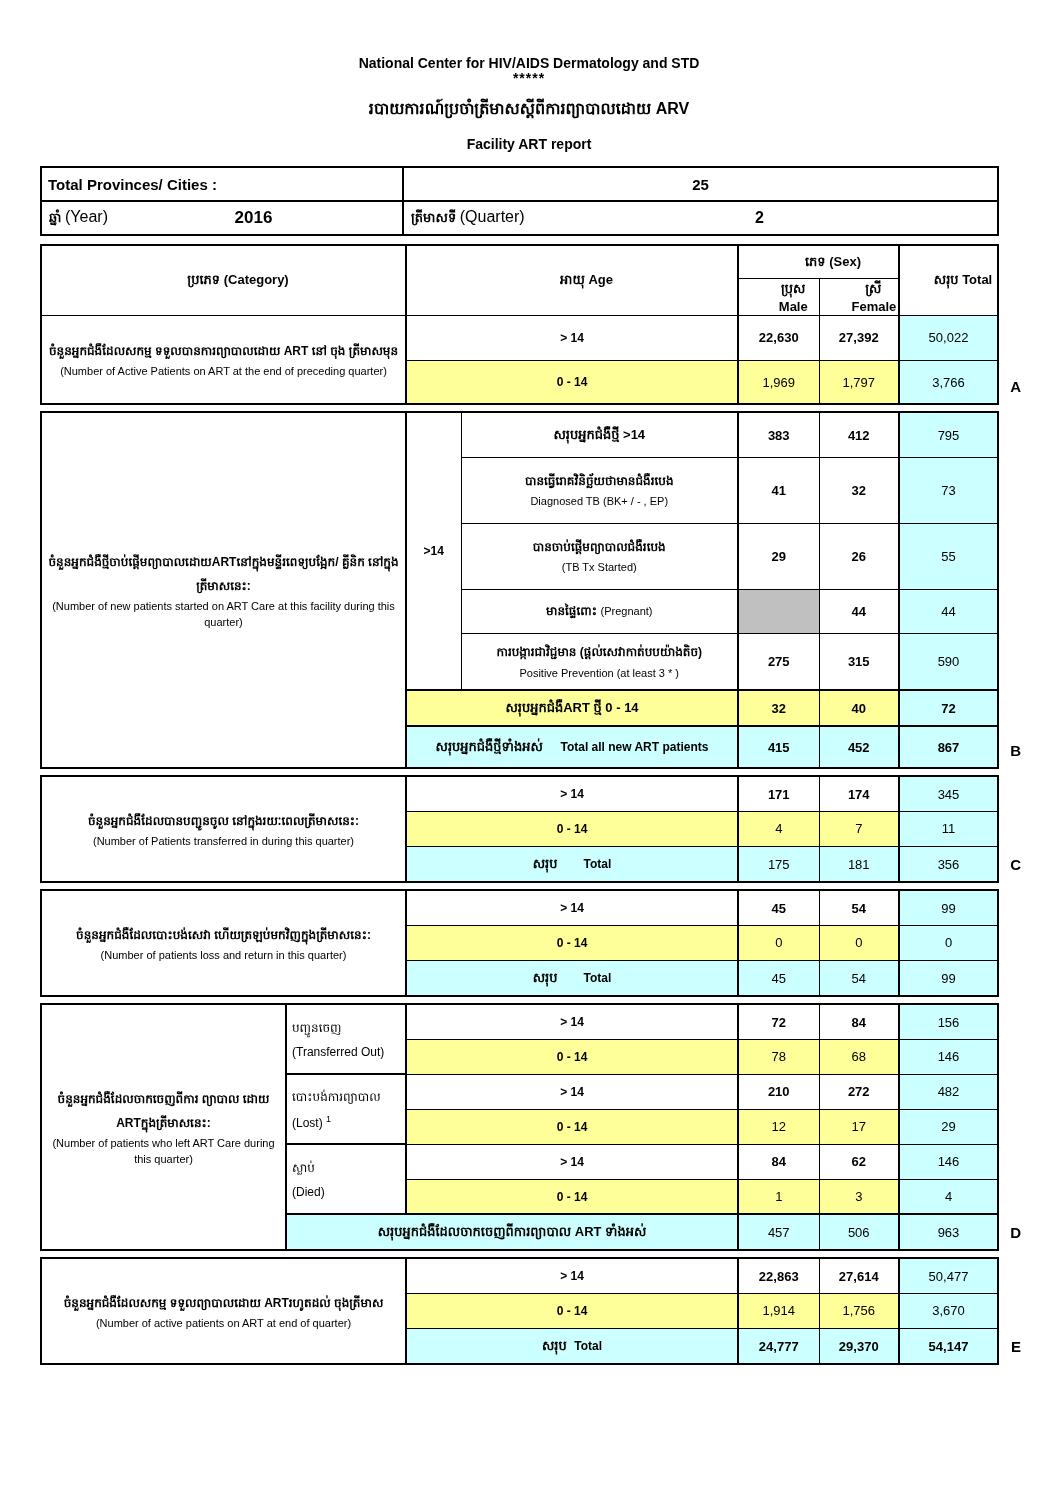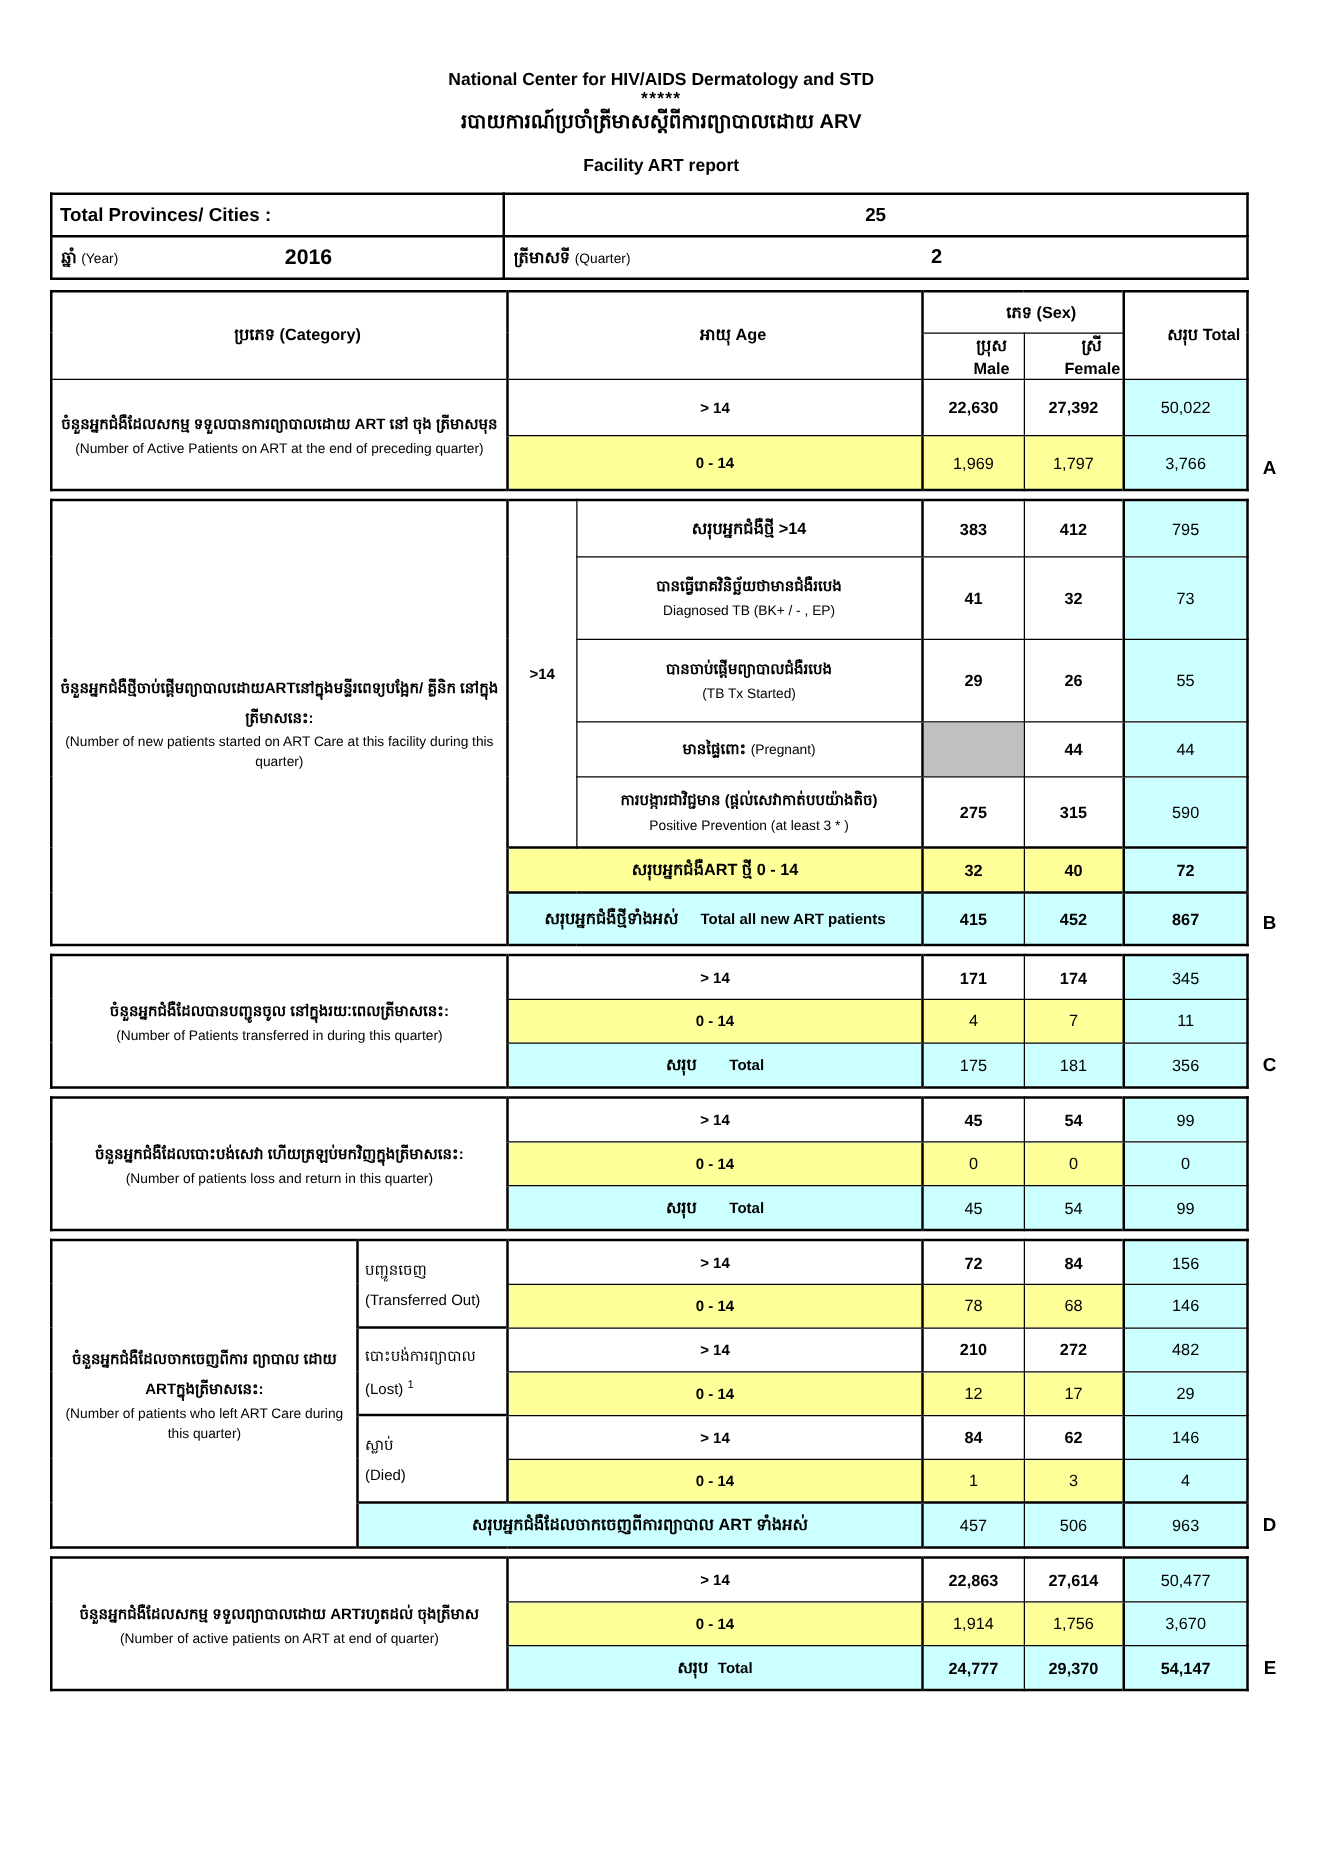--- a/index.html
+++ b/index.html
@@ -5,38 +5,38 @@
   * { margin:0; padding:0; box-sizing:border-box; }
   html,body { background:#ffffff; }
   body { font-family:"Liberation Sans", sans-serif; color:#000; }
   .page { width:1058px; height:1497px; position:relative; background:#fff; overflow:hidden; }
 
   
   .doc-header { text-align:center; padding-top:50px; }
   .doc-header .t-km  { font-size:18px; font-weight:bold; line-height:1.3; }
   .doc-header .t-en  { font-size:14px; font-weight:bold; margin-top:5px; }
   .doc-header .stars { font-size:14px; font-weight:bold; letter-spacing:1px; line-height:1.1; }
-  .doc-header .s-km  { font-size:16px; font-weight:bold; }
+  .doc-header .s-km  { font-size:16px; font-weight:bold; margin-top:12px; }
   .doc-header .s-en  { font-size:14px; font-weight:bold; margin-top:14px; }
 
   .content { margin:14px 0 0 40px; width:957px; }
 
   table { border-collapse:collapse; table-layout:fixed; width:957px; background:#fff; }
   td { border:1px solid #000; text-align:center; vertical-align:middle; font-size:13px; padding:1px 3px; overflow:hidden; }
   .section { position:relative; margin-bottom:6px; }
   .marker { position:absolute; right:-24px; bottom:10px; font-weight:bold; font-size:15px; }
 
   
   .info-table td { border-width:2px; height:34px;border-radius:13px; }
   .info-label { text-align:left; padding-left:6px; font-weight:bold; font-size:15px; }
   .info-value { font-weight:bold; font-size:15px; }
   .split { display:flex; align-items:center; }
   .split .lbl { text-align:left; padding-left:4px; white-space:nowrap; }
   .split .lbl .km { font-weight:bold; font-size:13px; }
-  .split .lbl .en { font-size:11px; }
+  .split .lbl .en { font-size:16px; }
   .split .val { flex:1; text-align:center; font-weight:bold; font-size:17px; }
   .split .val.q { font-size:16px; }
 
   
   .main td { border-color:#000; }
   table.main { border:2px solid #000; }
   .tl { border-left-width:2px; }
   .bt2 { border-top-width:2px; }
   .yellow { background:#FFFF99; }
   .cyan   { background:#CCFFFF; }

